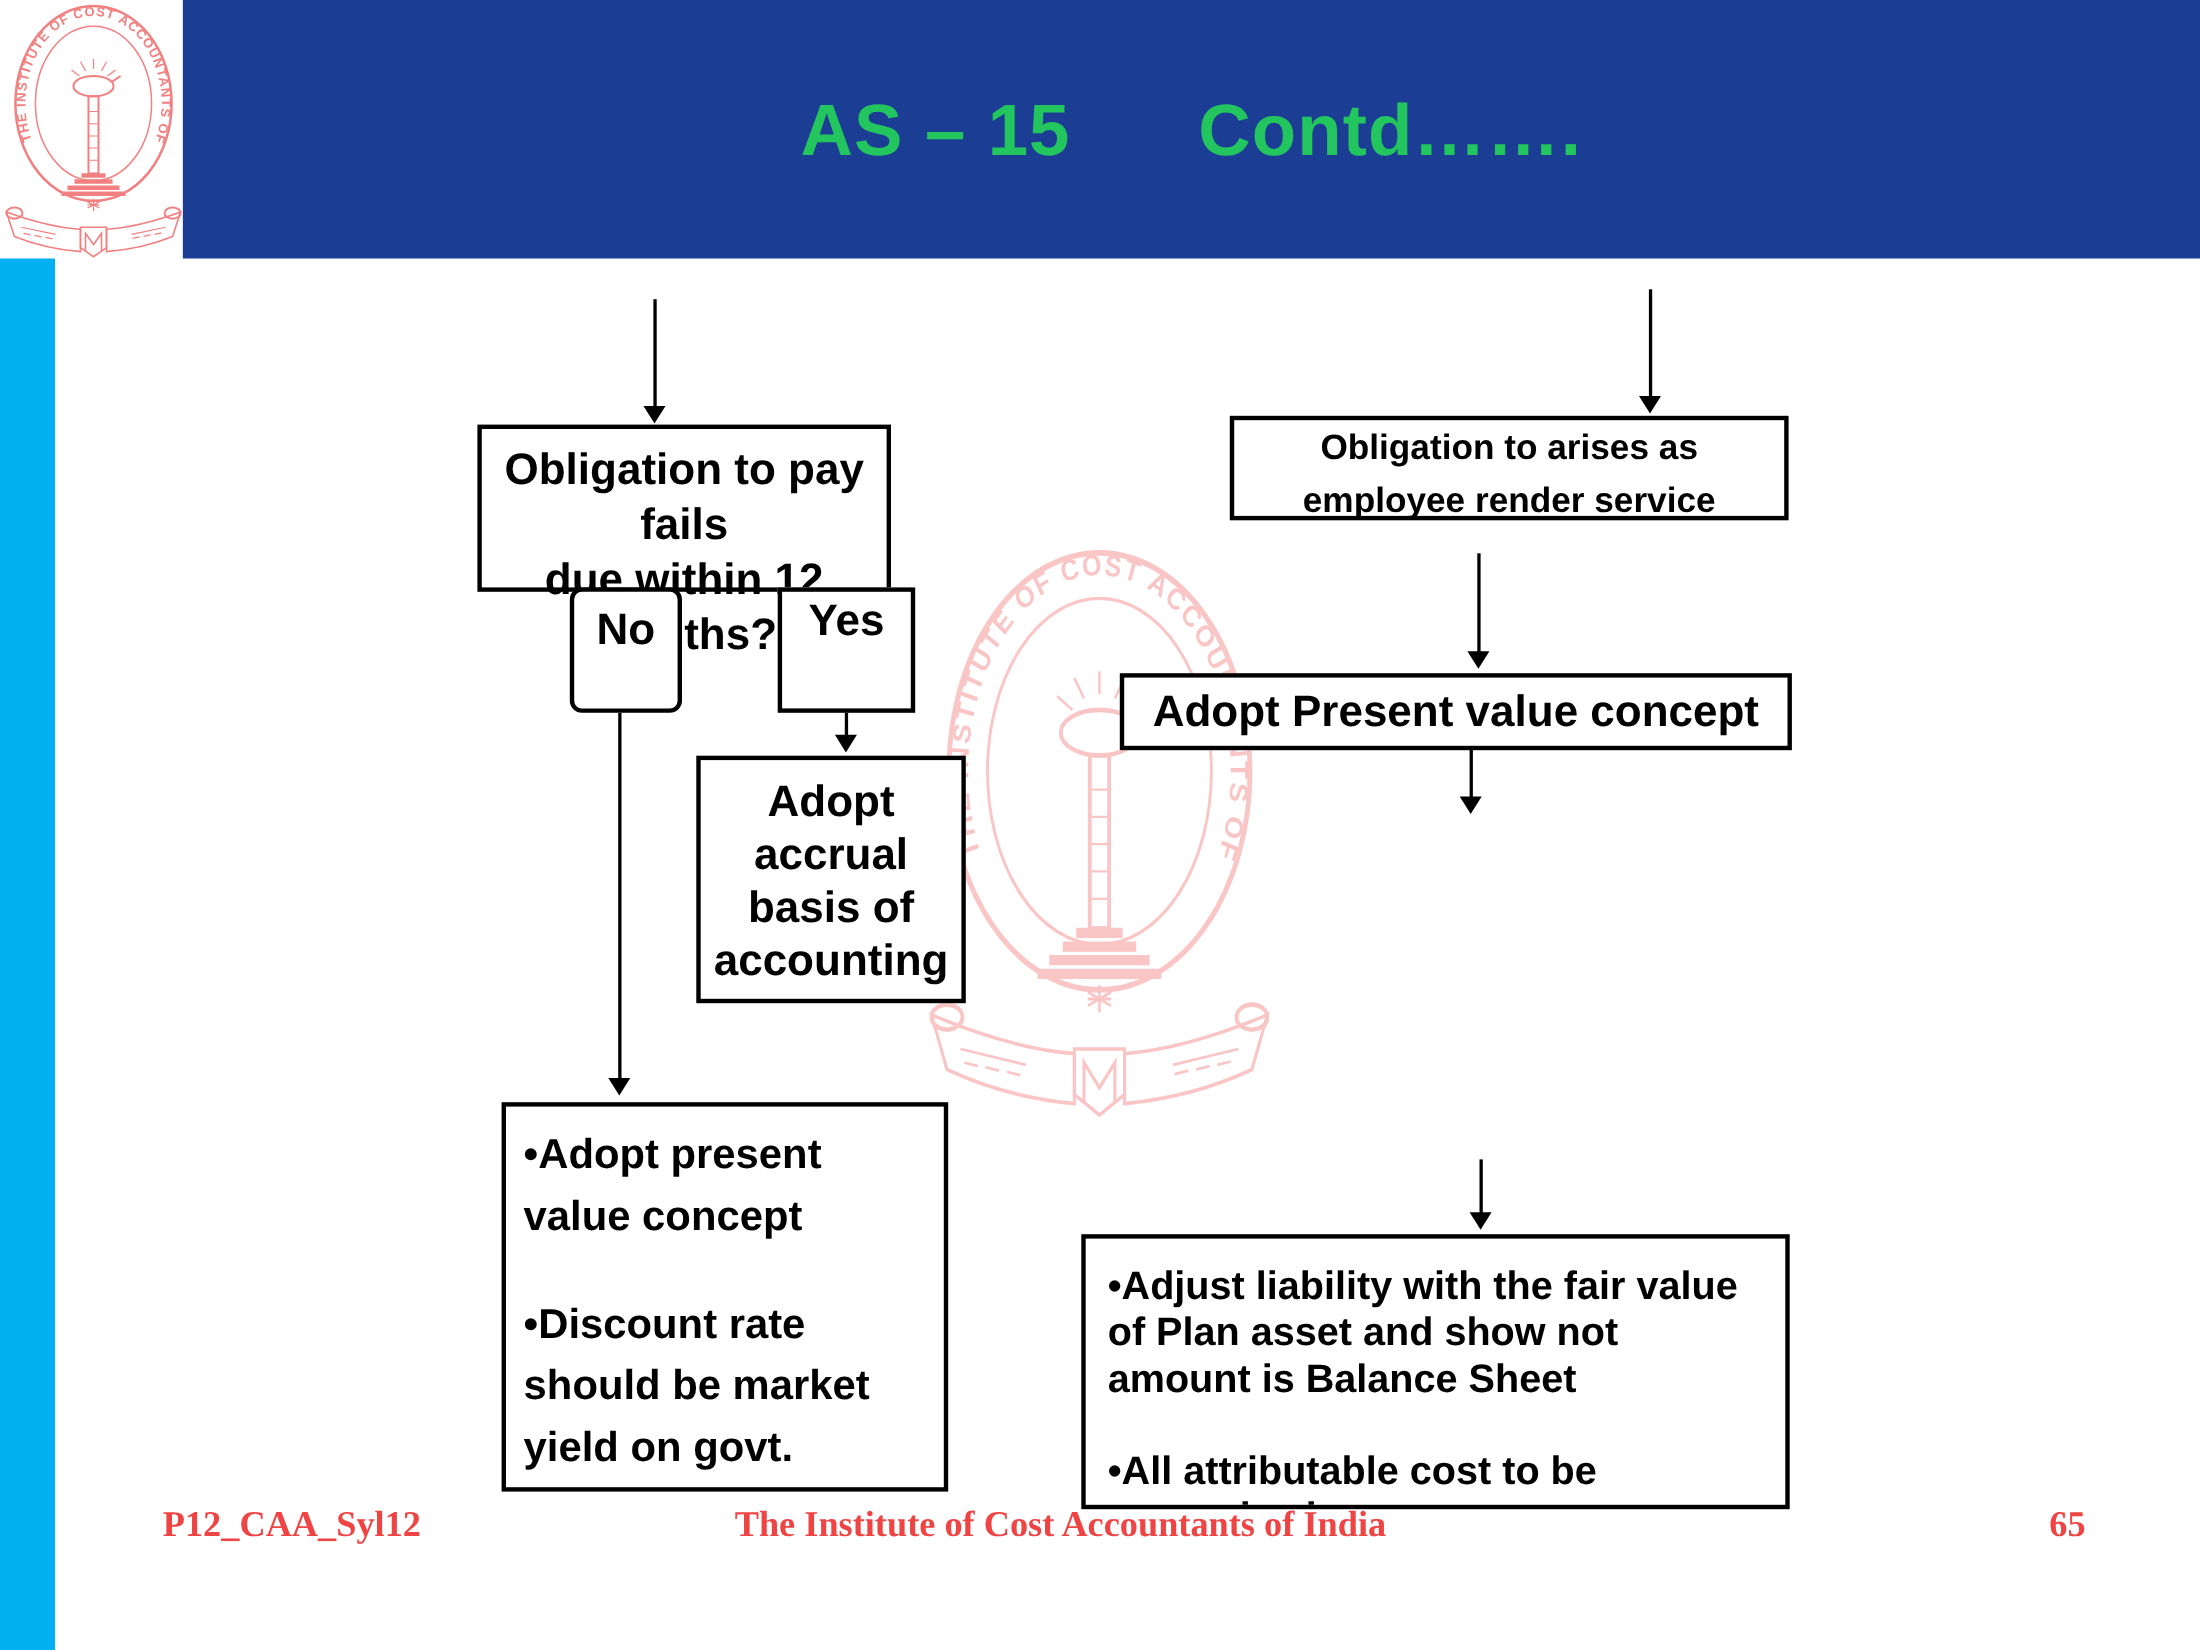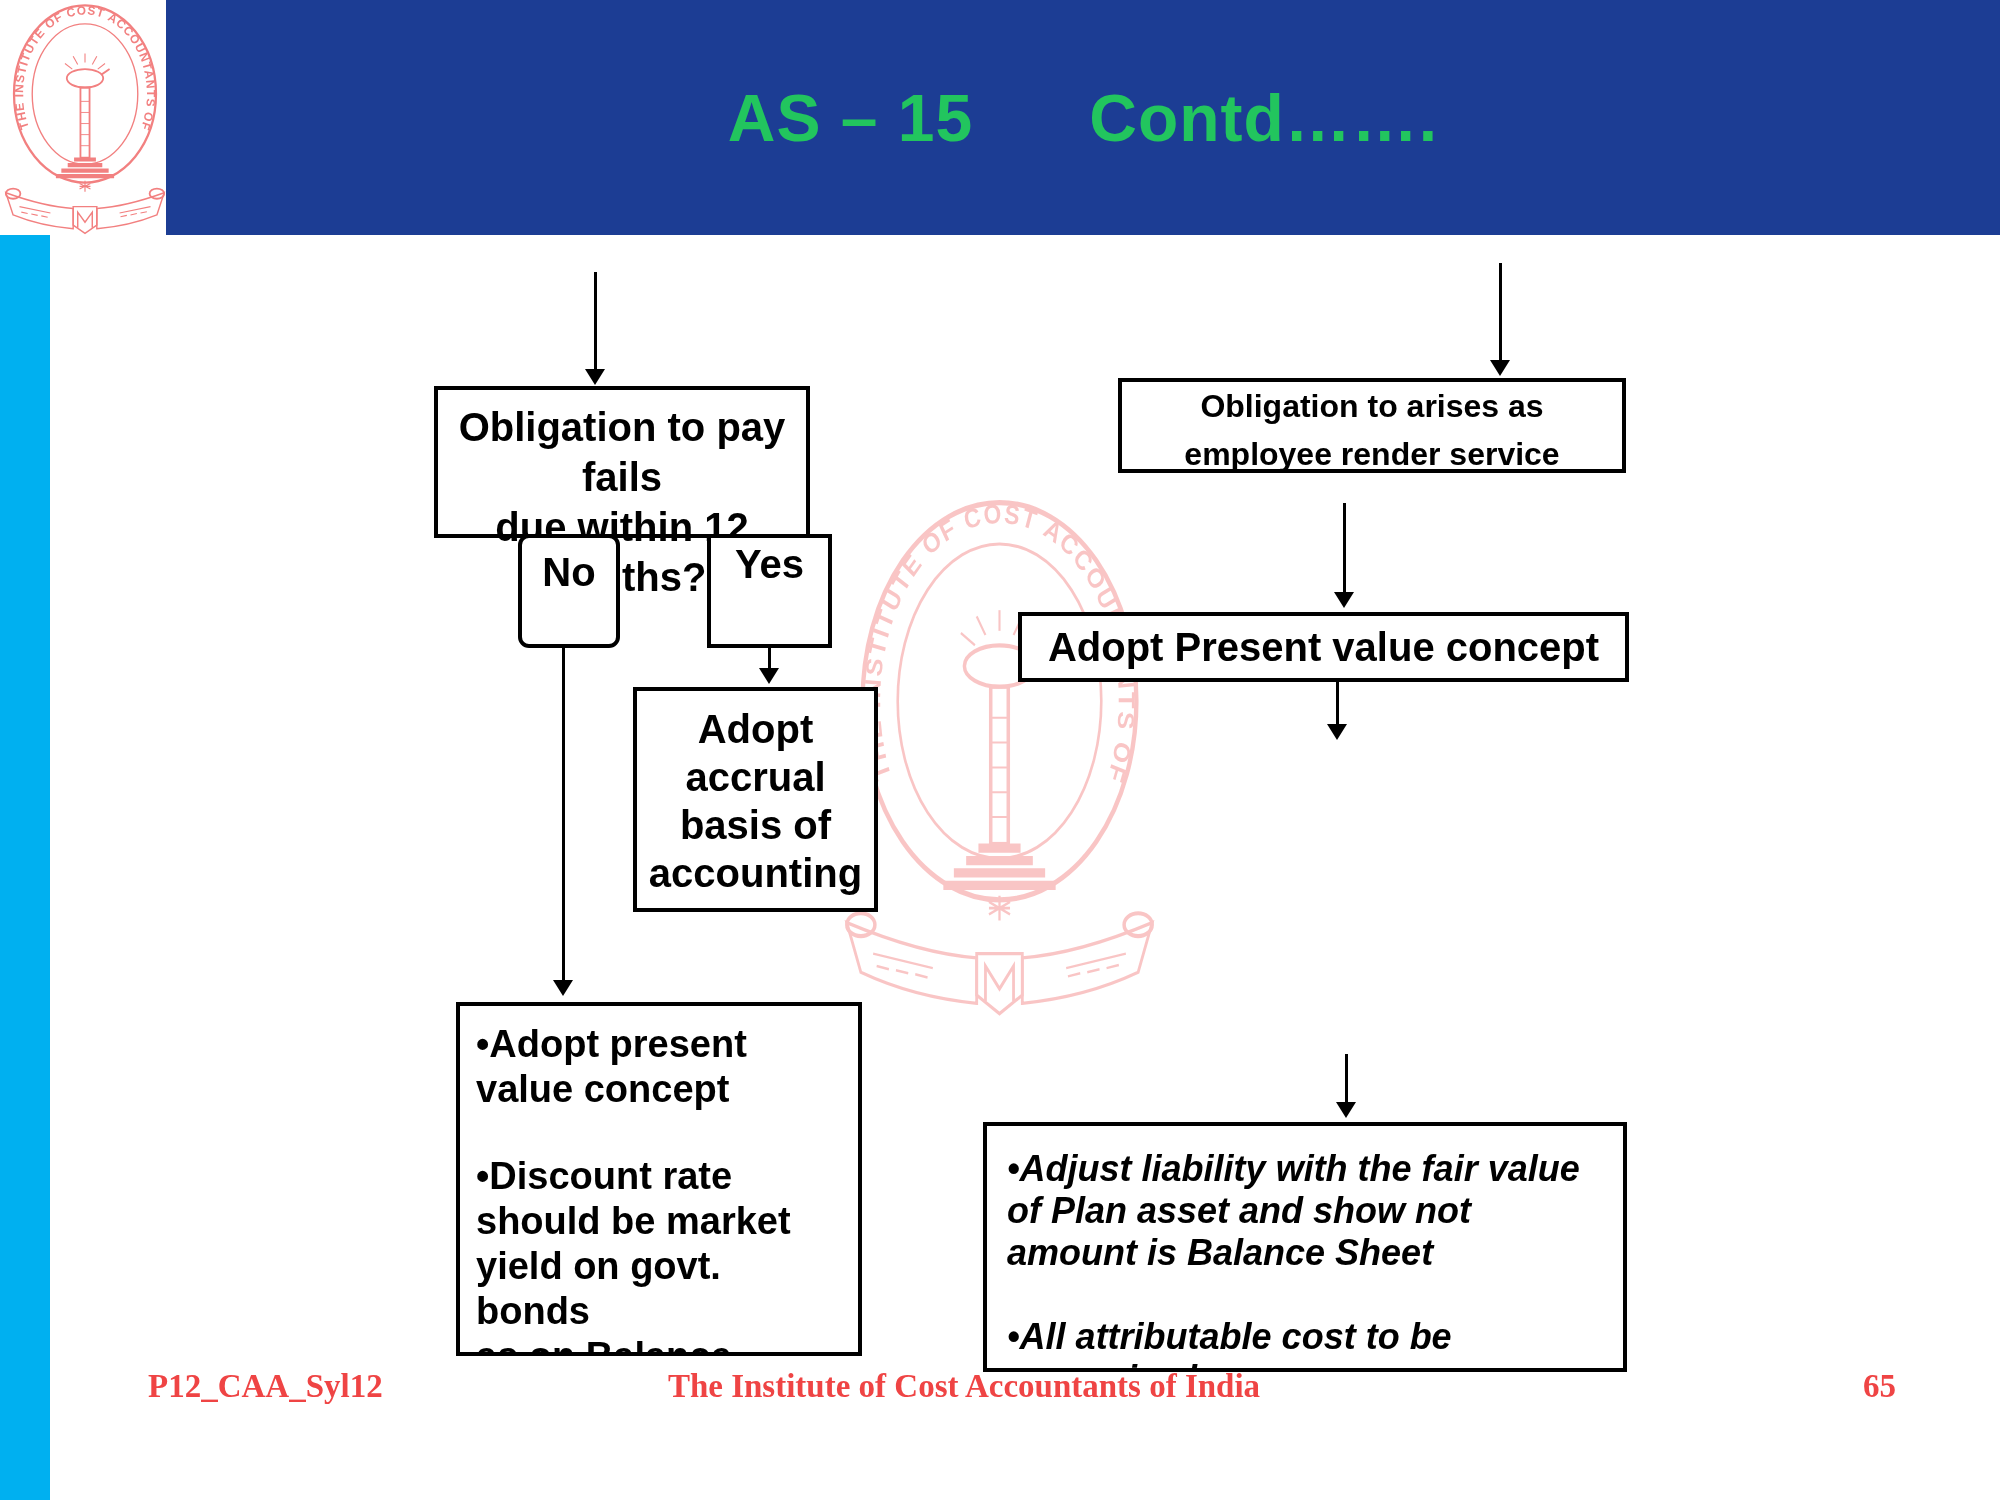--- a/index.html
+++ b/index.html
@@ -19,25 +19,25 @@
   
   .watermark{position:absolute;left:824px;top:486px;width:351px;height:538px;opacity:.45;color:#f28080;z-index:1;}
   
   .fbox{position:absolute;border:4px solid #000;background:#fff;box-sizing:border-box;z-index:2;}
   .prewrap{white-space:pre-line;}
   .center{text-align:center;}
   .q-box       {left:434px;top:386px;width:376px;height:152px;font-size:40px;line-height:50px;padding-top:12px;}
   .no-box      {left:518px;top:534px;width:102px;height:114px;font-size:40px;padding-top:12px;border-radius:11px;}
   .yes-box     {left:707px;top:534px;width:125px;height:114px;font-size:40px;padding-top:4px;text-align:center;}
   .accrual-box {left:633px;top:687px;width:245px;height:225px;font-size:40px;line-height:48px;padding-top:14px;}
-  .lval-box    {left:456px;top:1002px;width:406px;height:354px;font-size:38px;line-height:45px;padding:16px 30px 0 16px;overflow:hidden;}
+  .lval-box    {left:456px;top:1002px;width:406px;height:354px;font-size:38px;line-height:56px;padding:16px 30px 0 16px;overflow:hidden;}
   .robl-box    {left:1118px;top:378px;width:508px;height:95px;font-size:32px;line-height:48px;padding-top:0;}
   .radopt-box  {left:1018px;top:612px;width:611px;height:70px;font-size:40px;display:flex;align-items:center;justify-content:center;}
   .pucm-box    {left:982px;top:744px;width:649px;height:311px;font-size:38px;line-height:44px;padding:20px 18px 0 20px;overflow:hidden;}
-  .adjust-box  {left:983px;top:1122px;width:644px;height:250px;font-size:36px;line-height:42px;padding:22px 16px 0 20px;overflow:hidden;font-style:italic;}
+  .adjust-box  {left:983px;top:1122px;width:644px;height:250px;font-size:36px;line-height:42px;padding:22px 16px 0 20px;overflow:hidden;}
   .bullet{margin:0 0 42px 0;}
   .bullet:last-child{margin-bottom:0;}
   
   .vline{position:absolute;width:3px;background:#000;z-index:2;}
   .ahead{position:absolute;width:0;height:0;border-left:10px solid transparent;
          border-right:10px solid transparent;border-top:16px solid #000;z-index:2;}
   
   .footer-text{position:absolute;top:1368px;font-size:33px;color:#ef4444;z-index:2;font-family:Liberation Serif, serif;}
   .f-left{left:148px;}
   .f-center{left:964px;transform:translateX(-50%);}

